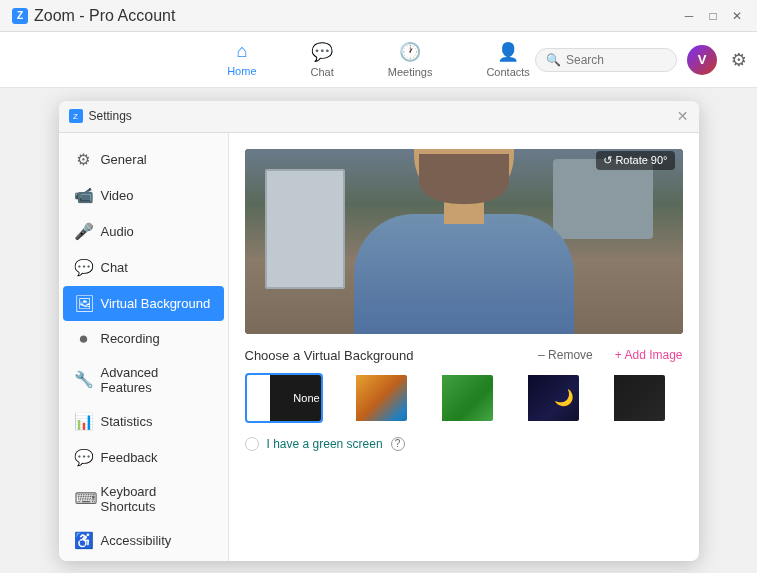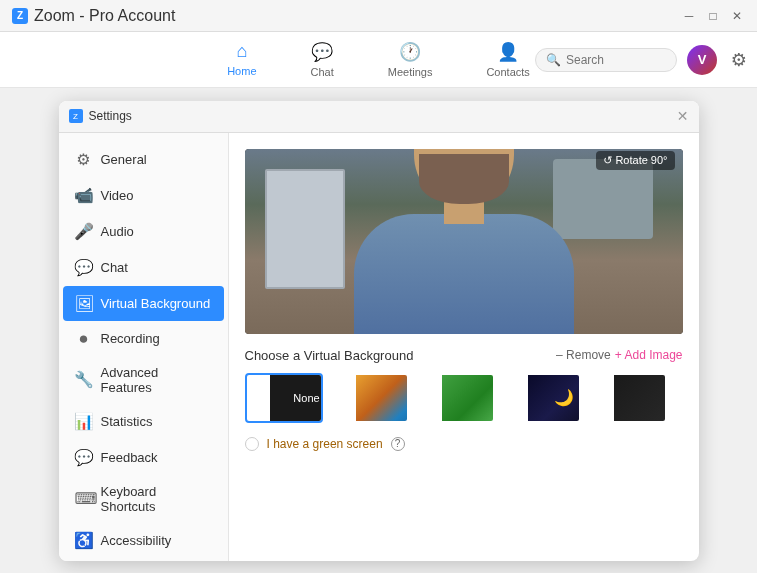--- a/index.html
+++ b/index.html
@@ -251,21 +251,21 @@
       justify-content: space-between;
       margin-bottom: 10px;
     }
     .choose-bg-label {
       font-size: 13px;
       font-weight: 400;
       color: #333;
     }
     .choose-bg-actions {
       display: flex;
-      gap: 4px;
+      gap: 22px;
     }
     .remove-btn {
       font-size: 12px;
       color: #666;
       cursor: pointer;
       background: none;
       border: none;
       display: flex;align-items:center;gap:3px;
     }
     .add-image-btn {
@@ -327,21 +327,21 @@
     }
     .green-screen-checkbox {
       width: 14px;
       height: 14px;
       border: 1px solid #ccc;
       border-radius: 50%;
       flex-shrink: 0;
     }
     .green-screen-label {
       font-size: 12px;
-      color: #a16207;
+      color: #0f766e;
     }
     .green-screen-info {
       width: 14px;height: 14px;
       border-radius: 50%;
       border: 1px solid #999;
       display:flex;align-items:center;justify-content:center;
       font-size: 10px;
       color: #666;
       cursor: pointer;
     }

